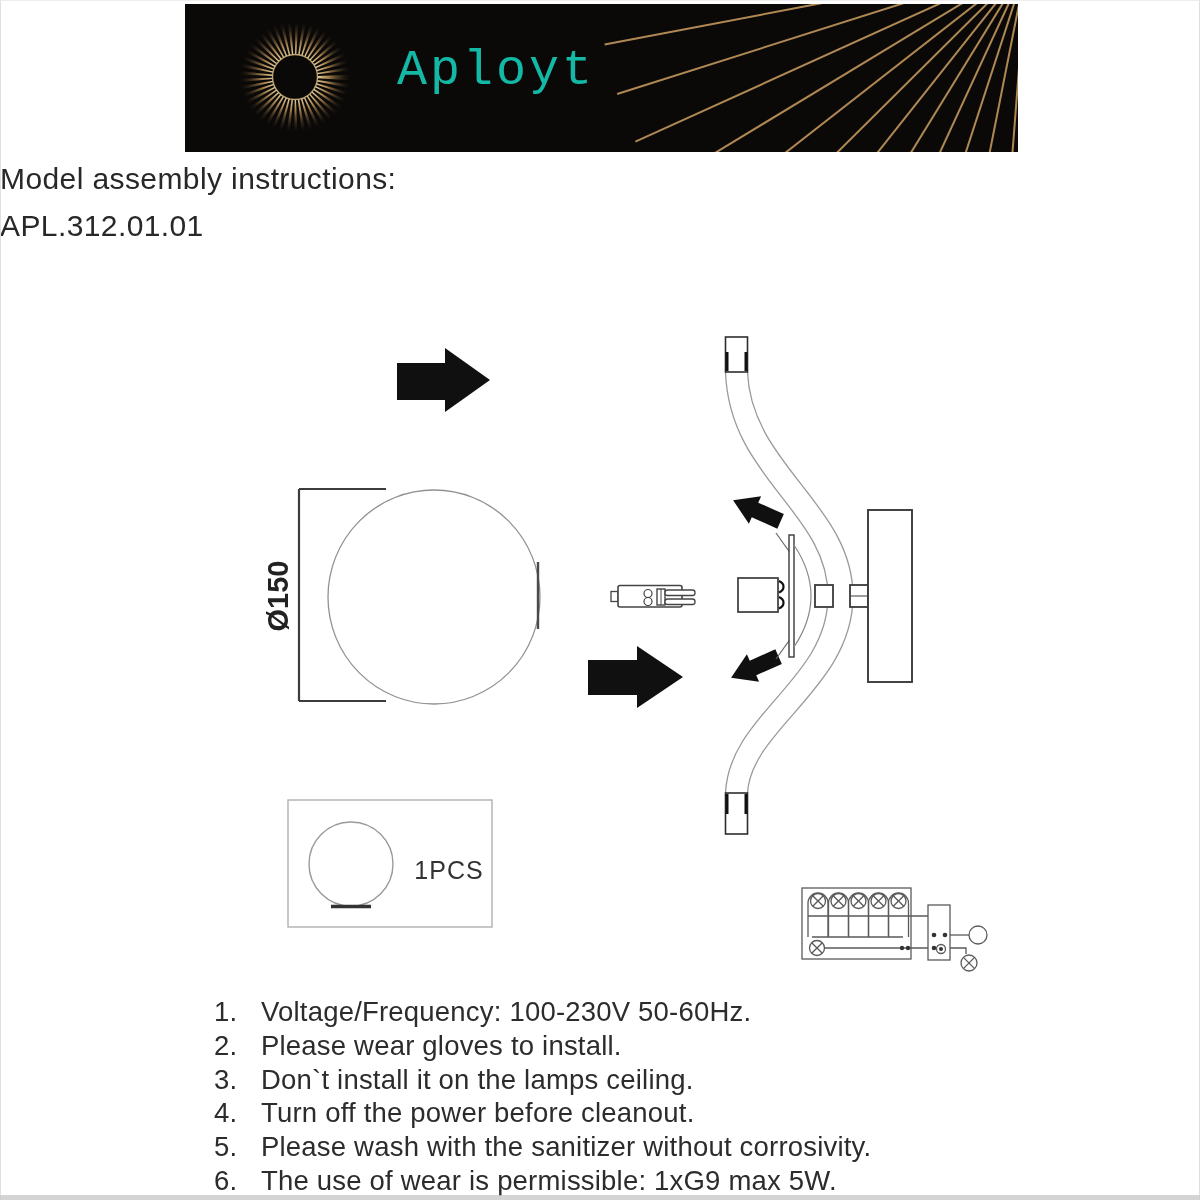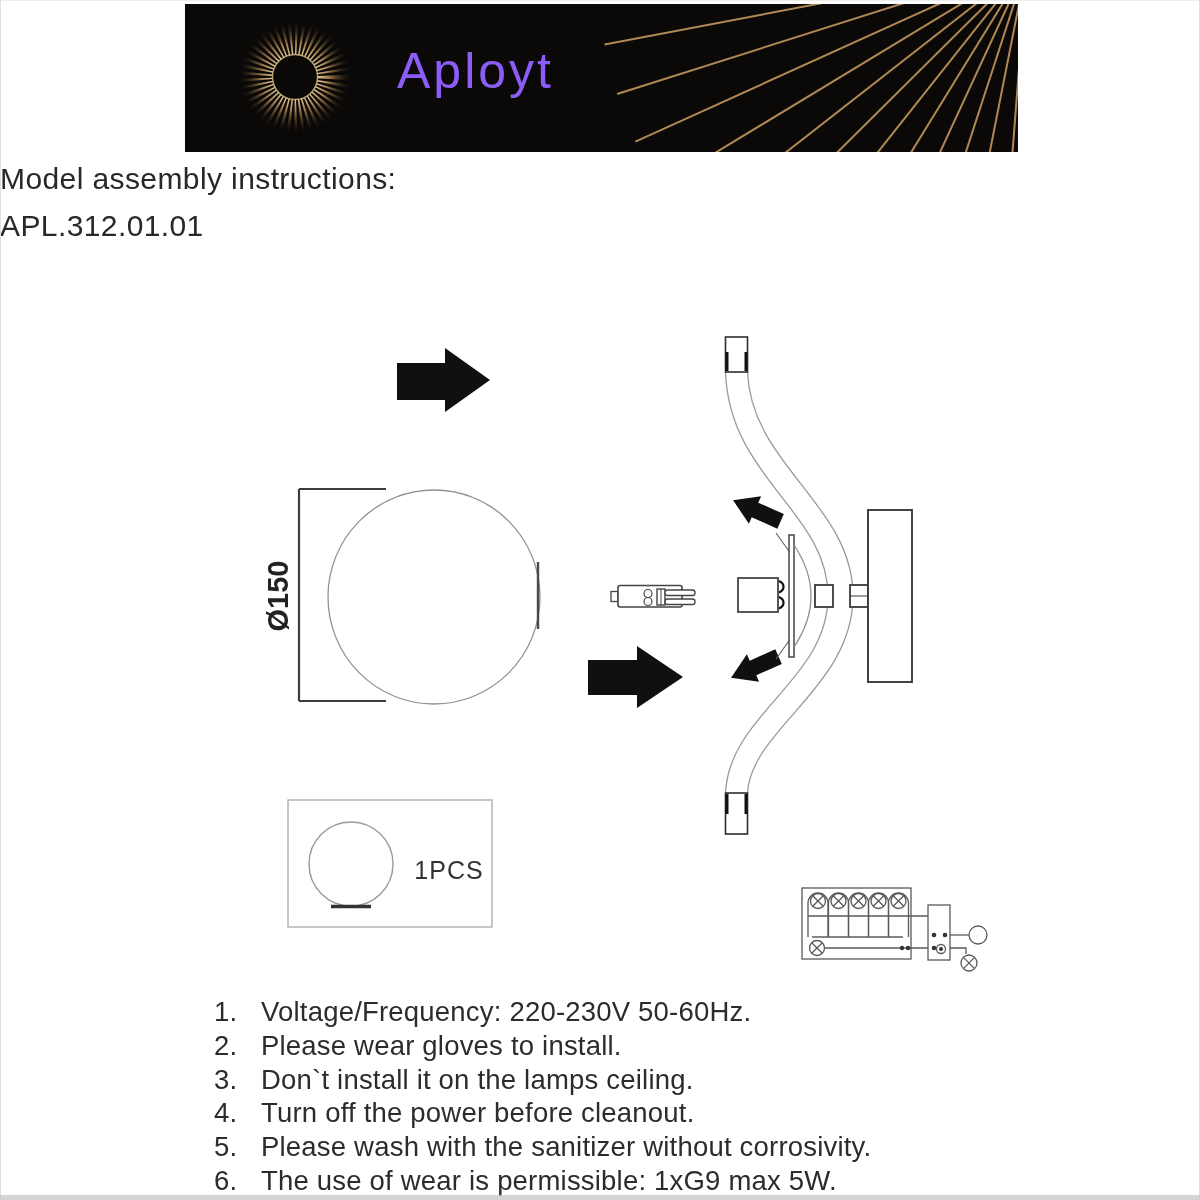--- a/index.html
+++ b/index.html
@@ -13,22 +13,22 @@
   }
   .bottom-strip{position:absolute;left:0;right:0;bottom:0;height:5px;background:#c9c9c9;opacity:.8;}
   
   .banner{
     position:absolute;left:185px;top:4px;width:833px;height:148px;
     background:#0b0908;overflow:hidden;
   }
   .banner svg{position:absolute;left:0;top:0;}
   .brand-name{
     position:absolute;left:212px;top:38px;
-    font-size:50px;font-weight:300;letter-spacing:3px;color:#8b5cf6;
-    font-family:Liberation Sans, sans-serif;
+    font-size:50px;font-weight:300;letter-spacing:3px;color:#14b8a6;
+    font-family:Liberation Mono, monospace;
   }
   
   .title-block{position:absolute;left:0;top:162px;width:1200px;text-align:left;}
   .title-line1{font-size:30px;font-weight:500;color:#282828;letter-spacing:.4px;line-height:34px;}
   .title-line2{font-size:30px;font-weight:500;color:#282828;letter-spacing:.4px;line-height:34px;margin-top:13px;}
   
   .diagram-svg{position:absolute;left:0;top:0;}
   .diagram-svg text{font-family:"Liberation Sans",sans-serif;}
   
   .instructions{position:absolute;left:214px;top:995px;width:860px;}
@@ -194,21 +194,21 @@
     <polyline points="950,948 966,948 966,954"></polyline>
     <circle cx="969" cy="963" r="8" fill="#fff"></circle>
     <line x1="963.4" y1="957.4" x2="974.6" y2="968.6"></line>
       <line x1="974.6" y1="957.4" x2="963.4" y2="968.6"></line>
   </g>
 </svg>
 
 <div class="instructions">
   <div class="instr-row">
     <span class="instr-num">1.</span>
-    <span class="instr-text">Voltage/Frequency: 220-230V 50-60Hz.</span>
+    <span class="instr-text">Voltage/Frequency: 100-230V 50-60Hz.</span>
   </div>
   <div class="instr-row">
     <span class="instr-num">2.</span>
     <span class="instr-text">Please wear gloves to install.</span>
   </div>
   <div class="instr-row">
     <span class="instr-num">3.</span>
     <span class="instr-text">Don`t install it on the lamps ceiling.</span>
   </div>
   <div class="instr-row">

